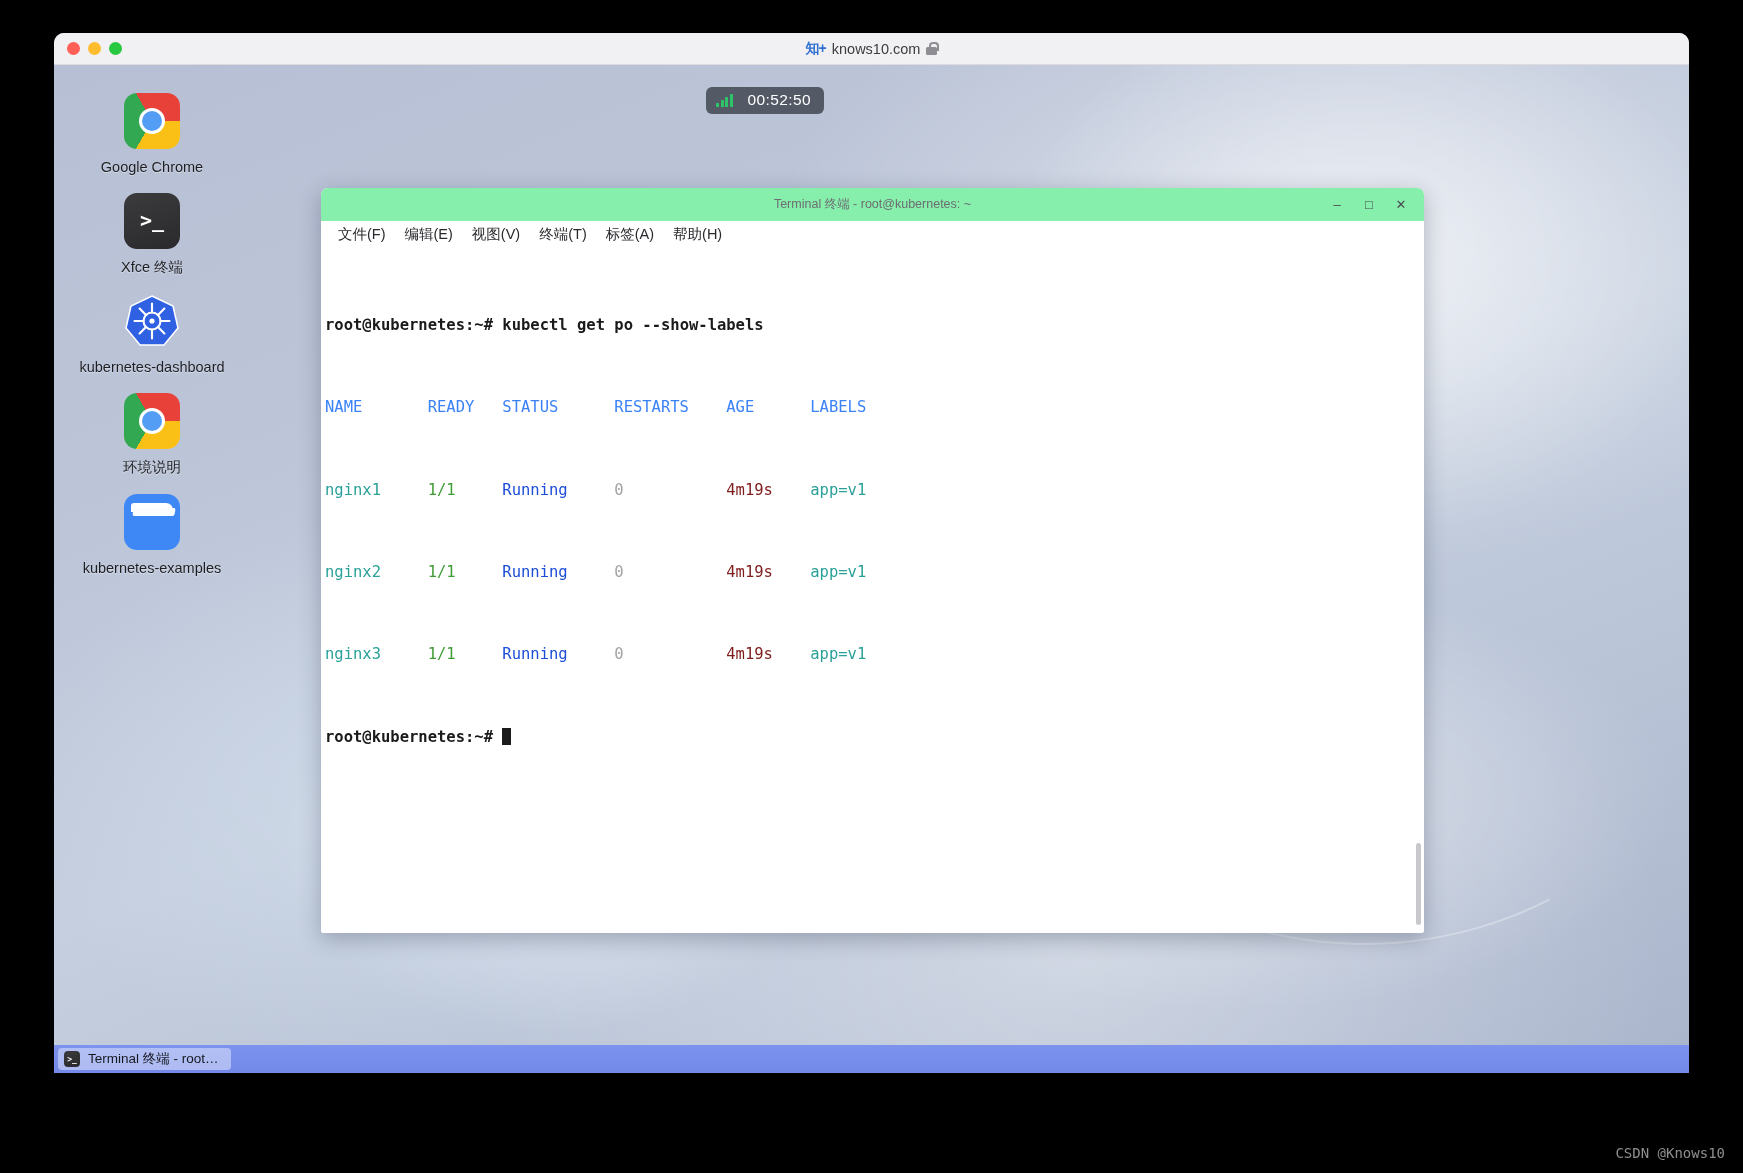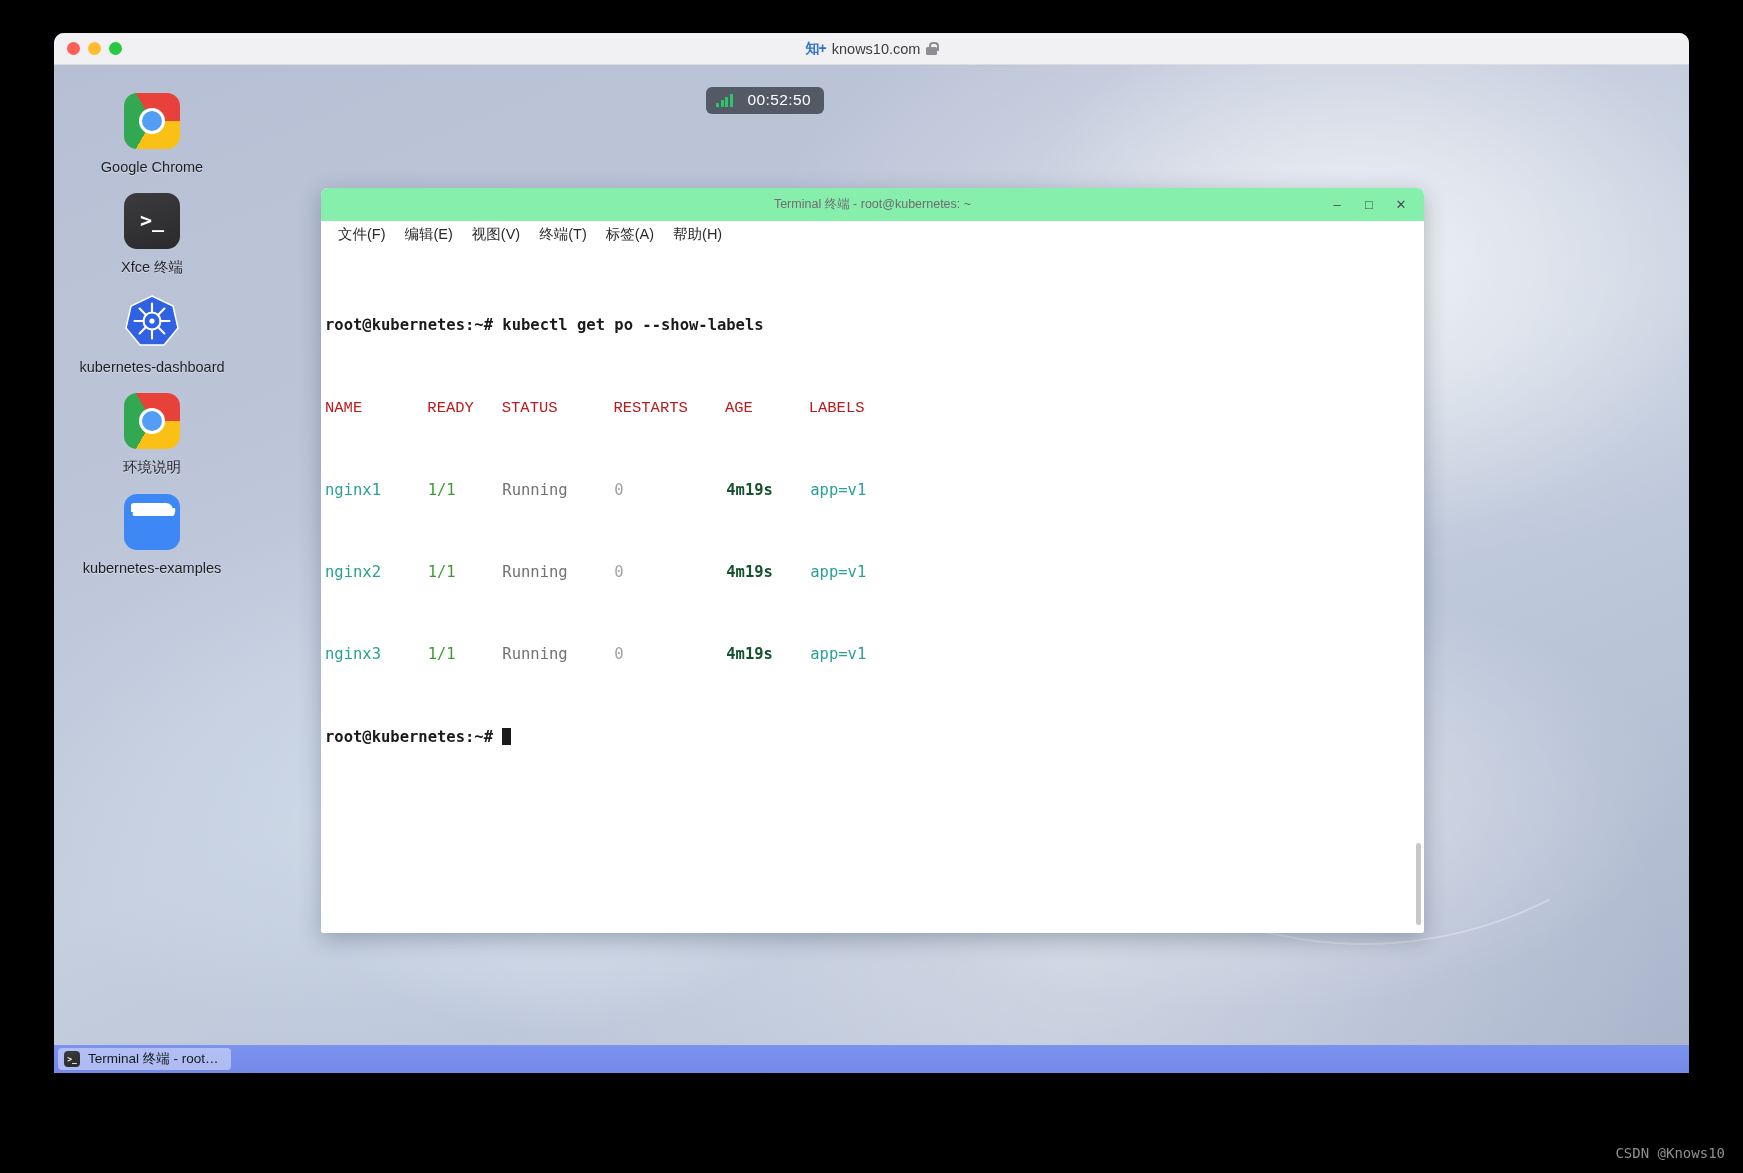--- a/index.html
+++ b/index.html
@@ -208,26 +208,26 @@
     background: #fff;
     padding: 6px 0 0 4px;
     font-family: "DejaVu Sans Mono", "Liberation Mono", monospace;
     font-size: 15.5px;
     line-height: 20.6px;
     white-space: pre;
     overflow: hidden;
   }
   .tline { display: block; height: 20.6px; }
   .col-prompt  { color: #1a1a1a; font-weight: bold; }
-  .col-header  { color: #b91c1c; font-family: Liberation Mono, monospace; }
+  .col-header  { color: #3b82f6; }
   .col-name    { color: #2aa198; }
   .col-ready   { color: #3f9c35; }
-  .col-status  { color: #737373; margin-top: 28px; }
+  .col-status  { color: #1d4ed8; margin-top: 28px; }
   .col-rest    { color: #a3a3a3; }
-  .col-age     { color: #14532d; font-weight: bold; }
+  .col-age     { color: #7f1d1d; }
   .col-labels  { color: #2aa198; }
   #cursor-block {
     display: inline-block;
     width: 9px; height: 17px;
     background: #1b1b1b;
     vertical-align: -3px;
   }
   #terminal-scrollbar {
     position: absolute; right: 2px; top: 0;
     width: 10px; height: 100%;

